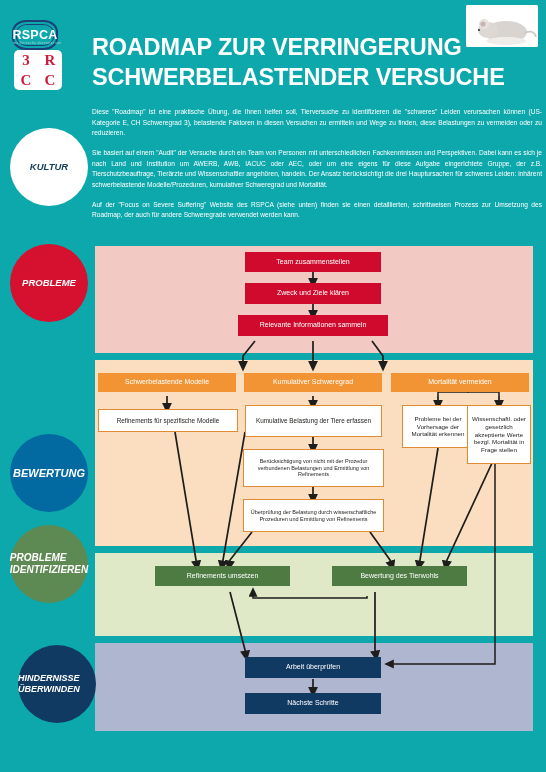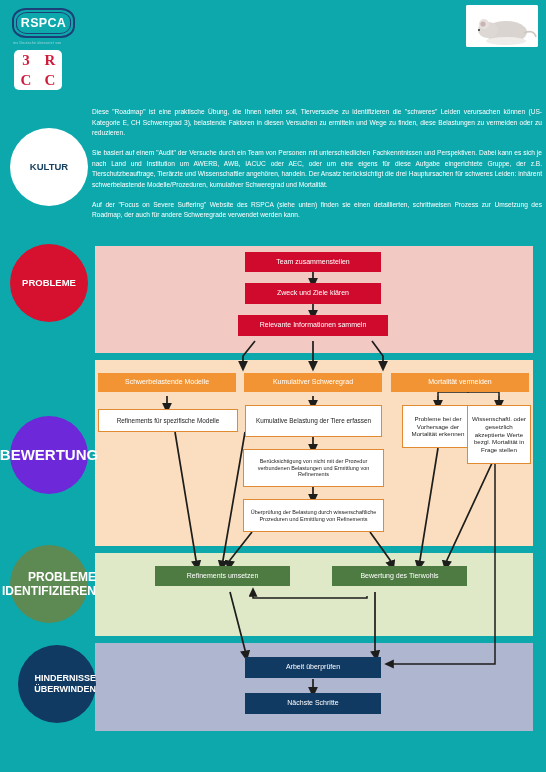--- a/index.html
+++ b/index.html
@@ -8,22 +8,22 @@
     background: #0da8ac;
     font-family: "Liberation Sans", sans-serif;
     position: relative;
     overflow: hidden;
   }
 
   
   .header { position: absolute; left: 0; top: 0; width: 546px; height: 240px; }
 
   .rspca-logo {
-    position: absolute; left: 12px; top: 8px;
-    width: 63px; height: 30px;
+    position: absolute; left: 12px; top: 20px;
+    width: 46px; height: 30px;
     border: 2.5px solid #1c3f78;
     border-radius: 14px/12px;
     background: #0da8ac;
     display: flex; align-items: center; justify-content: center;
   }
   .rspca-logo::before {
     content: ""; position: absolute; left: 2px; top: 2px; right: 2px; bottom: 2px;
     border: 1.2px solid #1c3f78; border-radius: 11px/9px;
   }
   .rspca-logo span {
@@ -56,26 +56,26 @@
   .intro { position: absolute; left: 92px; top: 107px; width: 450px; }
   .intro p {
     color: #ffffff; font-size: 6.6px; line-height: 1.62;
     text-align: justify; margin-bottom: 9px;
   }
 
   
   .circle {
     position: absolute; border-radius: 50%;
     display: flex; align-items: center; justify-content: center;
-    text-align: right; font-weight: bold; line-height: 1.18;
+    text-align: left; font-weight: bold; line-height: 1.18; font-style: italic;
   }
   .c-kultur   { left: 10px; top: 128px; width: 78px; height: 78px; background: #ffffff; color: #17405f; font-size: 9.5px; }
   .c-analyse  { left: 10px; top: 244px; width: 78px; height: 78px; background: #d5112f; color: #ffffff; font-size: 9.5px; }
-  .c-bewert   { left: 10px; top: 416px; width: 78px; height: 78px; background: #6d28d9; color: #ffffff; font-size: 15px; }
-  .c-probleme { left: 10px; top: 545px; width: 78px; height: 78px; background: #5d8a52; color: #ffffff; font-size: 12px; }
+  .c-bewert   { left: 10px; top: 434px; width: 78px; height: 78px; background: #0369a1; color: #ffffff; font-size: 11px; }
+  .c-probleme { left: 10px; top: 525px; width: 78px; height: 78px; background: #5d8a52; color: #ffffff; font-size: 10px; }
   .c-hindern  { left: 18px; top: 645px; width: 78px; height: 78px; background: #113a63; color: #ffffff; font-size: 9px; }
 
   
   .panel { position: absolute; left: 95px; width: 438px; }
   .p-analyse  { top: 246px; height: 107px; background: #f2c9c3; }
   .p-bewert   { top: 360px; height: 186px; background: #fbdec0; }
   .p-probleme { top: 553px; height: 83px; background: #dfe8c7; }
   .p-hindern  { top: 643px; height: 88px; background: #afb7d0; }
 
   
@@ -118,20 +118,21 @@
       <ellipse cx="40" cy="27" rx="21" ry="11" fill="#d9d4cf"></ellipse>
       <ellipse cx="22" cy="25" rx="10" ry="8" fill="#ddd8d3"></ellipse>
       <circle cx="18" cy="19" r="5" fill="#e6e1dc"></circle>
       <circle cx="17" cy="19" r="2.6" fill="#c9b3b3"></circle>
       <circle cx="13" cy="25" r="1.1" fill="#3a3a3a"></circle>
       <path d="M58 28 Q68 24 70 32" stroke="#cfc8c2" stroke-width="1.6" fill="none"></path>
       <ellipse cx="40" cy="36" rx="20" ry="4" fill="#efece9"></ellipse>
     </svg>
   </div>
 
+  <div class="title">ROADMAP ZUR VERRINGERUNG SCHWERBELASTENDER VERSUCHE</div>
 
   <div class="intro">
     <p>Diese "Roadmap" ist eine praktische Übung, die Ihnen helfen soll, Tierversuche zu identifizieren die "schweres" Leiden verursachen können (US-Kategorie E, CH Schweregrad 3), belastende Faktoren in diesen Versuchen zu ermitteln und Wege zu finden, diese Belastungen zu vermeiden oder zu reduzieren.</p>
     <p>Sie basiert auf einem "Audit" der Versuche durch ein Team von Personen mit unterschiedlichen Fachkenntnissen und Perspektiven. Dabei kann es sich je nach Land und Institution um AWERB, AWB, IACUC oder AEC, oder um eine eigens für diese Aufgabe eingerichtete Gruppe, der z.B. Tierschutzbeauftrage, Tierärzte und Wissenschaftler angehören, handeln. Der Ansatz berücksichtigt die drei Hauptursachen für schweres Leiden: inhärent schwerbelastende Modelle/Prozeduren, kumulativer Schweregrad und Mortalität.</p>
     <p>Auf der "Focus on Severe Suffering" Website des RSPCA (siehe unten) finden sie  einen detaillierten, schrittweisen Prozess zur Umsetzung des Roadmap, der auch für andere Schweregrade verwendet werden kann.</p>
   </div>
 </div>
 
 <div class="panel p-analyse"></div>
 <div class="panel p-bewert"></div>

